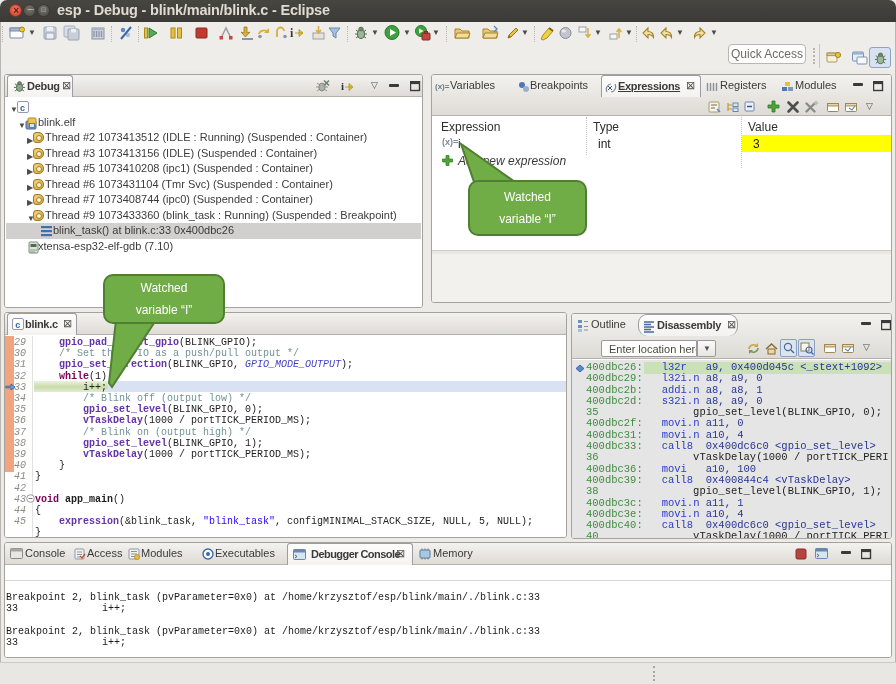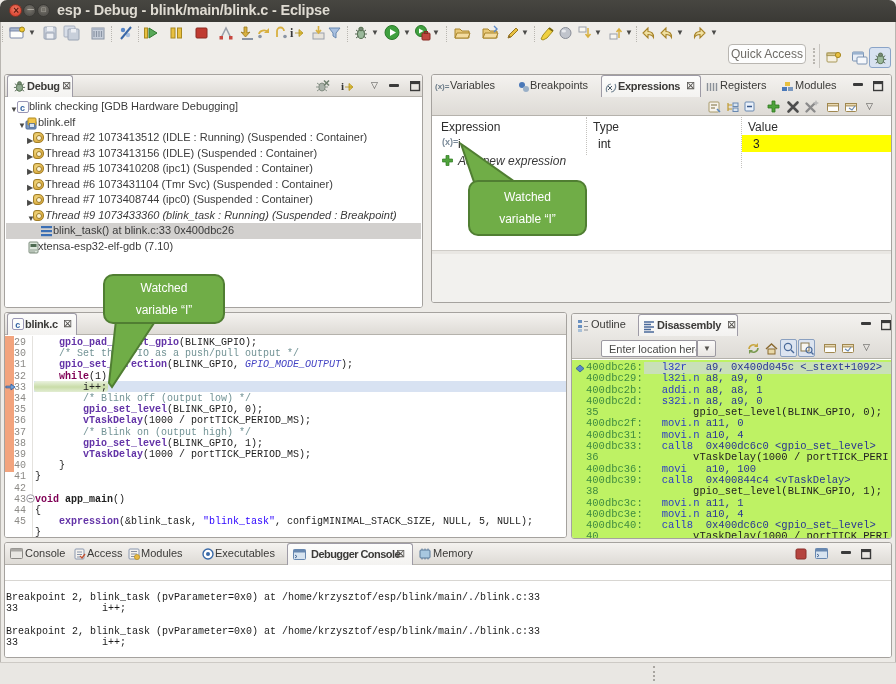--- a/index.html
+++ b/index.html
@@ -262,21 +262,20 @@
       <rect x="0.5" y="0.5" width="9" height="9" fill="none" stroke="#3A3A3A" stroke-width="1.4"></rect>
       <rect x="0.5" y="0.5" width="9" height="2.6" fill="#3A3A3A"></rect>
     </svg>
   <div id="debugtree" style="position:absolute; left:0; top:23px; right:0; bottom:0; background:#fff;">
     <div class="trow" style="top:1px;">
         <span class="tw" style="left:4px;">▼</span>
       <svg style="position:absolute;left:11px;top:2px;" width="12" height="12">
           <rect x="0.5" y="0.5" width="11" height="11" rx="1.5" fill="#FDFDFC" stroke="#9A97B5"></rect>
           <text x="5.5" y="9.5" font-size="9" font-weight="bold" fill="#3465A4" text-anchor="middle" font-family="Liberation Sans">c</text>
         </svg>
-      <span style="position:absolute; left:23px;">blink checking [GDB Hardware Debugging]</span>
       </div>
     <div class="trow" style="top:16.5px;">
         <span class="tw" style="left:12px;">▼</span>
       <svg style="position:absolute;left:19px;top:2px;" width="13" height="13">
           <rect x="1" y="4" width="10" height="8" rx="1" fill="#7A96C0" stroke="#4E6B94"></rect>
           <rect x="3" y="1" width="8" height="7" rx="1" fill="#F0C44A" stroke="#B08A20"></rect>
           <rect x="4.5" y="6.5" width="5" height="4" fill="#D6E2F2" stroke="#4E6B94" stroke-width="0.8"></rect>
         </svg>
       <span style="position:absolute; left:32px;">blink.elf</span>
       </div>
@@ -301,21 +300,21 @@
         <span style="position:absolute; left:39px;">Thread #6 1073431104 (Tmr Svc) (Suspended : Container)</span>
       </div>
     <div class="trow" style="top:94px;">
         <span class="tw" style="left:21px;">▶</span>
       <span class="thico" style="left:27px;"></span>
         <span style="position:absolute; left:39px;">Thread #7 1073408744 (ipc0) (Suspended : Container)</span>
       </div>
     <div class="trow" style="top:109.5px;">
         <span class="tw" style="left:21px;">▼</span>
       <span class="thico" style="left:27px;"></span>
-        <span style="position:absolute; left:39px;font-style:italic;">Thread #9 1073433360 (blink_task : Running) (Suspended : Breakpoint)</span>
+        <span style="position:absolute; left:39px;">Thread #9 1073433360 (blink_task : Running) (Suspended : Breakpoint)</span>
       </div>
     <div class="trow" style="top:125px; background:#D2D0CE;">
       <svg style="position:absolute;left:35px;top:3px;" width="12" height="11">
           <rect x="0" y="0" width="11" height="2.2" fill="#3B6FB5"></rect>
           <rect x="0" y="4" width="11" height="2.2" fill="#3B6FB5"></rect>
           <rect x="0" y="8" width="11" height="2.2" fill="#3B6FB5"></rect>
         </svg>
       <span style="position:absolute; left:47px;">blink_task() at blink.c:33 0x400dbc26</span>
       </div>
     <div class="trow" style="top:140.5px;">
@@ -340,21 +339,21 @@
         <circle cx="4" cy="4" r="3" fill="#4A78B8"></circle>
         <circle cx="8" cy="8" r="3" fill="#9AB0C8"></circle>
       </svg>
       <span class="lbl" style="left:14px;">Breakpoints</span>
     </div>
   <div class="tab sel" style="left:169px; width:100px;">
     <svg style="position:absolute;left:3px;top:6px;" width="12" height="12">
         <path d="M2 10C0 6 3 2 6 2M10 2c2 4-1 8-4 8" fill="none" stroke="#7A8A98" stroke-width="1.2"></path>
         <path d="M3 4l4 4M7 4l-4 4" stroke="#4A5A68" stroke-width="1"></path>
       </svg>
-    <span class="lbl" style="left:16px;">Expressions</span>
+    <span class="lbl" style="left:16px;text-decoration:underline;">Expressions</span>
     <span class="lbl tclose" style="left:84px;">⊠</span>
   </div>
   <div class="tab" style="left:272px; width:78px;">
       <svg style="position:absolute;left:2px;top:6px;" width="12" height="12">
         <path d="M1.5 2v8M4.5 2v8M7.5 2v8M10.5 2v8" stroke="#8A9098" stroke-width="1.4"></path>
       </svg>
       <span class="lbl" style="left:16px;">Registers</span>
     </div>
   <div class="tab" style="left:347px; width:68px;">
       <svg style="position:absolute;left:2px;top:6px;" width="13" height="12">
@@ -444,21 +443,21 @@
     <div style="position:absolute; left:29px; top:45px; width:74px; height:11.4px; background:linear-gradient(#EAF2DF,#C9DCA8 55%,#E2EDD2); border-radius:3px;"></div>
 
     <svg style="position:absolute; left:0px; top:46px;" width="11" height="10" viewBox="0 0 13 10">
         <path d="M1 4h6V1.5L12 5 7 8.5V6H1z" fill="#6FA0D8" stroke="#2A5A9A" stroke-width="0.9"></path>
       </svg>
 
     <svg style="position:absolute; left:21px; top:158px;" width="9" height="9">
         <circle cx="4.5" cy="4.5" r="3.8" fill="#FDFDFD" stroke="#9A98A0"></circle>
         <path d="M2.5 4.5h4" stroke="#7A7880" stroke-width="1"></path>
       </svg>
-    <pre class="mono" style="position:absolute; left:9px; top:1px; width:12px; color:#8C8A86;">29
+    <pre class="mono" style="position:absolute; left:9px; top:1px; width:12px; color:#8C8A86;font-style:italic;">29
 30
 31
 32
 33
 34
 35
 36
 37
 38
 39
@@ -493,21 +492,21 @@
   <div class="tabstrip" style="height:45px;"></div>
   <div class="tab" style="left:2px; width:64px;">
       <svg style="position:absolute;left:3px;top:5px;" width="12" height="13">
         <rect x="1" y="1" width="4" height="3" fill="#6A90C0"></rect>
         <rect x="1" y="6" width="4" height="3" fill="#6A90C0"></rect>
         <path d="M7 2.5h4M7 7.5h4M7 11h4" stroke="#8A9098" stroke-width="1.2"></path>
         <rect x="1" y="10" width="4" height="3" fill="#A8C0D8"></rect>
       </svg>
       <span class="lbl" style="left:17px;">Outline</span>
     </div>
-  <div class="tab sel" style="left:66px; width:100px;">
+  <div class="tab sel" style="left:66px; width:100px;border-radius:9px;">
     <svg style="position:absolute;left:4px;top:5px;" width="12" height="13">
         <path d="M1 2h10M1 4.5h7M1 7h10M1 9.5h7M1 12h10" stroke="#4A6A9A" stroke-width="1.3"></path>
       </svg>
     <span class="lbl" style="left:18px;">Disassembly</span>
     <span class="lbl tclose" style="left:88px;">⊠</span>
   </div>
   <div class="minmax" style="right:4px; top:5px;">
       <div style="position:absolute;left:0;top:3px;width:10px;height:3px;background:#3A3A3A;border-radius:1px;"></div>
       <svg style="position:absolute;left:20px;top:1px;" width="11" height="11">
         <rect x="0.5" y="0.5" width="9" height="9" fill="none" stroke="#3A3A3A" stroke-width="1.4"></rect>
@@ -545,21 +544,21 @@
   <svg style="position:absolute;left:251px;top:27px;" width="14" height="14">
       <rect x="1.5" y="3.5" width="11" height="8" rx="1" fill="#FDFDFB" stroke="#A08850"></rect>
       <rect x="1.5" y="3.5" width="11" height="2.4" fill="#E8D8B0" stroke="#A08850"></rect>
     </svg>
   <svg style="position:absolute;left:269px;top:27px;" width="14" height="14">
       <rect x="1.5" y="3.5" width="11" height="8" rx="1" fill="#FDFDFB" stroke="#A08850"></rect>
       <rect x="1.5" y="3.5" width="11" height="2.4" fill="#E8D8B0" stroke="#A08850"></rect>
       <path d="M4 8l3 2 3-4" stroke="#6888B0" stroke-width="1.2" fill="none"></path>
     </svg>
   <span style="position:absolute; left:291px; top:28px; font-size:9px; color:#4A4A48;">▽</span>
-  <div id="disbody" style="position:absolute; left:0; top:46px; right:0; bottom:0; background:#bef264;">
+  <div id="disbody" style="position:absolute; left:0; top:46px; right:0; bottom:0; background:#e5e5e5;">
     <div style="position:absolute; left:72px; top:2px; right:0; height:12px; background:#C9E0B8;"></div>
     <svg style="position:absolute; left:3px; top:4px;" width="10" height="9">
         <path d="M1 4.5L5 1l4 3.5L5 8z" fill="#5A88C8" stroke="#2A589A" stroke-width="0.8"></path>
       </svg>
     <pre class="mono" style="position:absolute; left:14px; top:2px; color:#222; font-size:10.5px; line-height:11.3px;"><span class="da">400dbc26:</span>   <span class="dm">l32r   </span><span class="do">a9, 0x400d045c &lt;_stext+1092&gt;</span>
 <span class="da">400dbc29:</span>   <span class="dm">l32i.n </span><span class="do">a8, a9, 0</span>
 <span class="da">400dbc2b:</span>   <span class="dm">addi.n </span><span class="do">a8, a8, 1</span>
 <span class="da">400dbc2d:</span>   <span class="dm">s32i.n </span><span class="do">a8, a9, 0</span>
 <span class="da">35</span>               gpio_set_level(BLINK_GPIO, 0);
 <span class="da">400dbc2f:</span>   <span class="dm">movi.n </span><span class="do">a11, 0</span>

